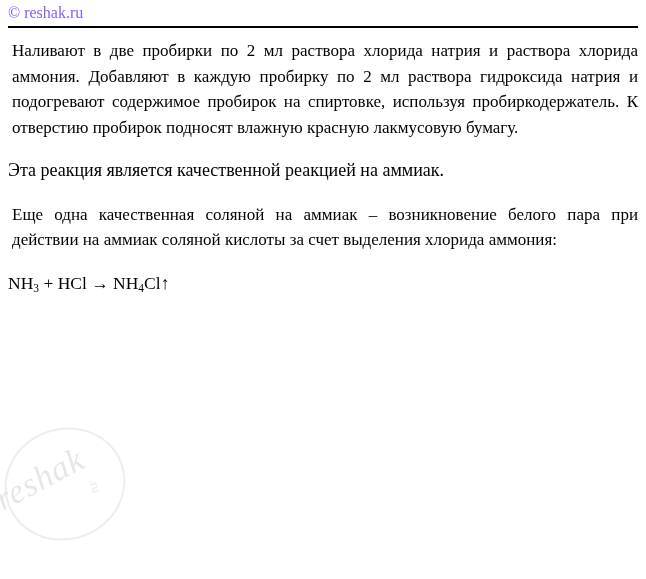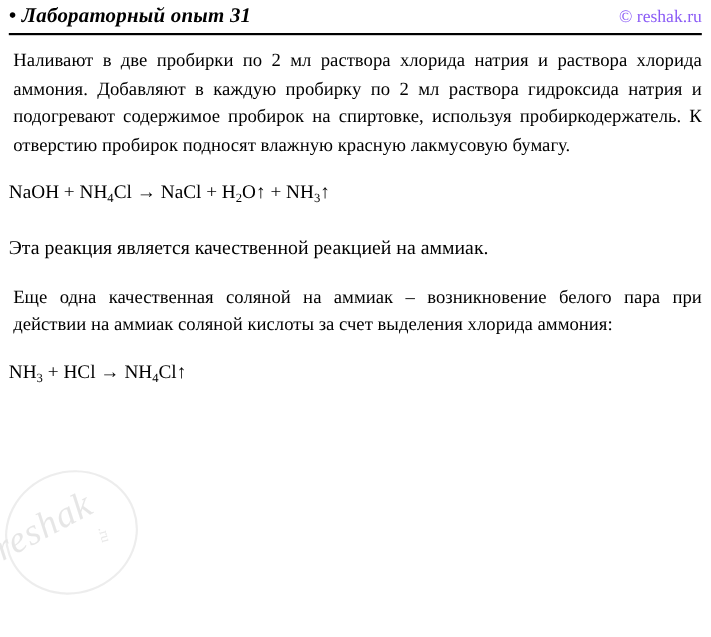--- a/index.html
+++ b/index.html
@@ -117,30 +117,26 @@
 
   <div class="watermark">
     <div class="wm-ring"></div>
     <div class="wm-text">reshak</div>
     <div class="wm-sub">.ru</div>
   </div>
 
   <div class="content">
 
     <div class="header">
-      <div class="header-title">• Лабораторный опыт 31</div>
       <div class="header-brand">© reshak.ru</div>
     </div>
 
     <p class="para">Наливают в две пробирки по 2 мл раствора хлорида натрия и раствора хлорида аммония. Добавляют в каждую пробирку по 2 мл раствора гидроксида натрия и подогревают содержимое пробирок на спиртовке, используя пробиркодержатель. К отверстию пробирок подносят влажную красную лакмусовую бумагу.</p>
 
 
-    <div class="eq">
-      <span>NaOH + NH</span><sub>4</sub><span>Cl → NaCl + H</span><sub>2</sub><span>O↑ + NH</span><sub>3</sub><span>↑</span>
-    </div>
 
 
     <p class="note">Эта реакция является качественной реакцией на аммиак.</p>
 
     <p class="para">Еще одна качественная соляной на аммиак – возникновение белого пара при действии на аммиак соляной кислоты за счет выделения хлорида аммония:</p>
 
     <div class="eq">
       <span>NH</span><sub>3</sub><span> + HCl → NH</span><sub>4</sub><span>Cl↑</span>
     </div>
 

